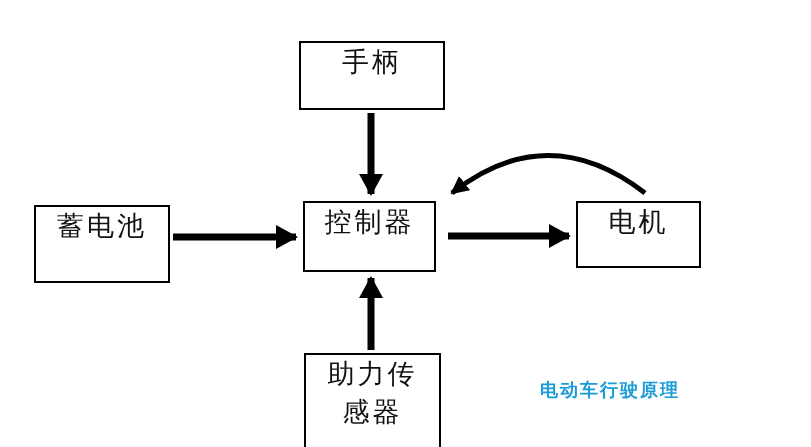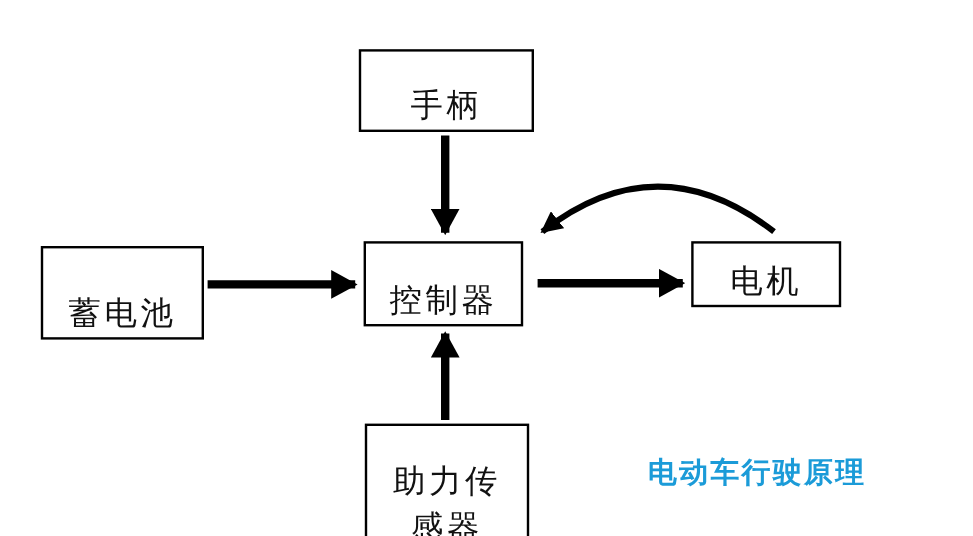--- a/index.html
+++ b/index.html
@@ -16,38 +16,38 @@
     height: 447px;
     background: #ffffff;
     overflow: hidden;
   }
   .node {
     position: absolute;
     box-sizing: border-box;
     border: 2px solid #000000;
     background: #ffffff;
     display: flex;
-    align-items: flex-end;
+    align-items: flex-start;
     justify-content: center;
     text-align: center;
     font-size: 27px;
     color: #111111;
     letter-spacing: 3px;
     line-height: 1.4;
   }
   .arrows {
     position: absolute;
     left: 0;
     top: 0;
   }
   .caption {
     position: absolute;
     left: 540px;
     top: 378px;
-    font-size: 24px;
+    font-size: 18px;
     font-weight: bold;
     letter-spacing: 2px;
   }
 </style>
 </head>
 <body>
 
 <div id="canvas">
 
   <svg class="arrows" width="811" height="447" viewBox="0 0 811 447" aria-hidden="true">
@@ -71,21 +71,21 @@
   </div>
 
   <div class="node" style="left:34px; top:205px; width:136px; height:78px;">
     <span>蓄电池</span>
   </div>
 
   <div class="node" style="left:303px; top:201px; width:133px; height:71px;">
     <span>控制器</span>
   </div>
 
-  <div class="node" style="left:576px; top:201px; width:125px; height:55px;">
+  <div class="node" style="left:576px; top:201px; width:125px; height:67px;">
     <span>电机</span>
   </div>
 
   <div class="node" style="left:304px; top:353px; width:137px; height:108px; padding:0 16px;">
     <span>助力传感器</span>
   </div>
 
   <div class="caption" style="color: rgb(27, 155, 216);">电动车行驶原理</div>
 
 </div>

